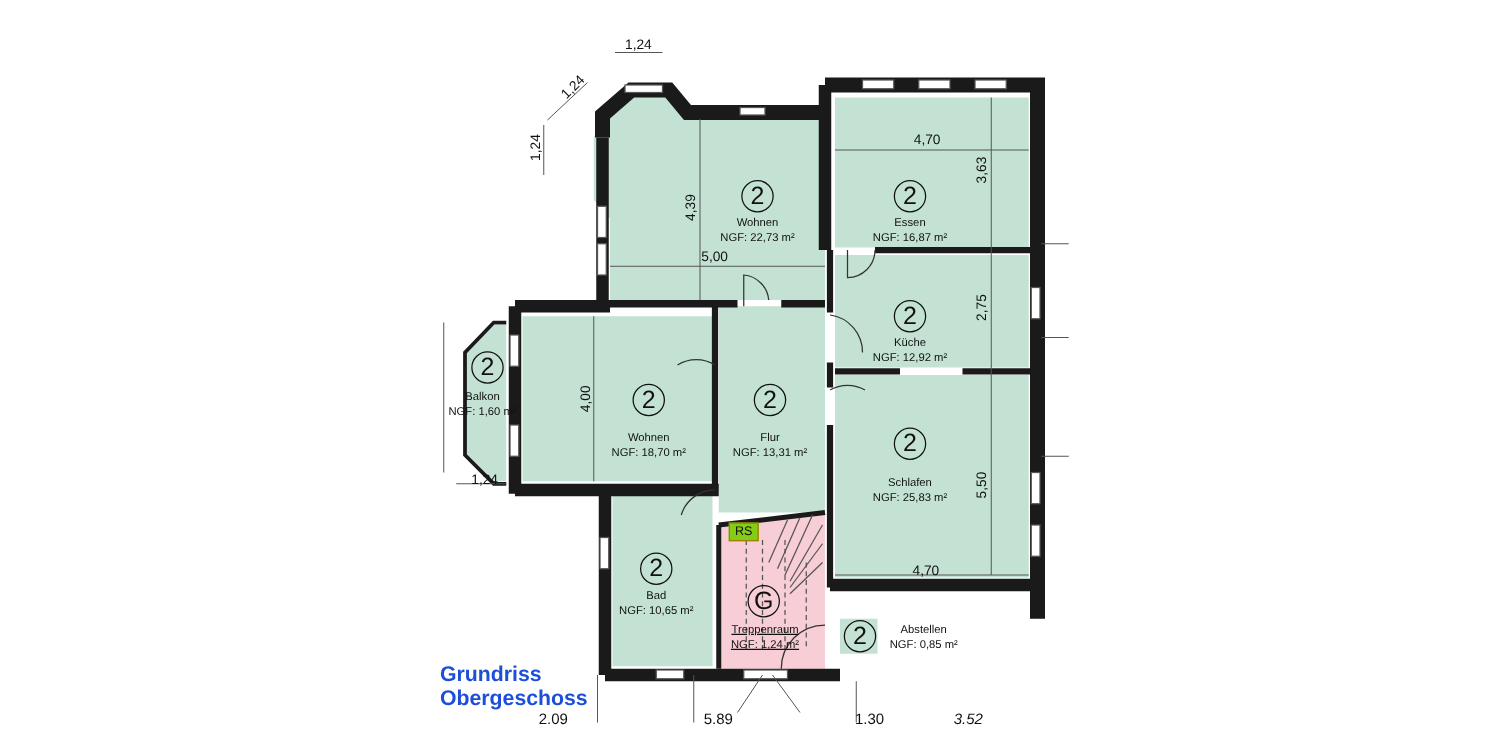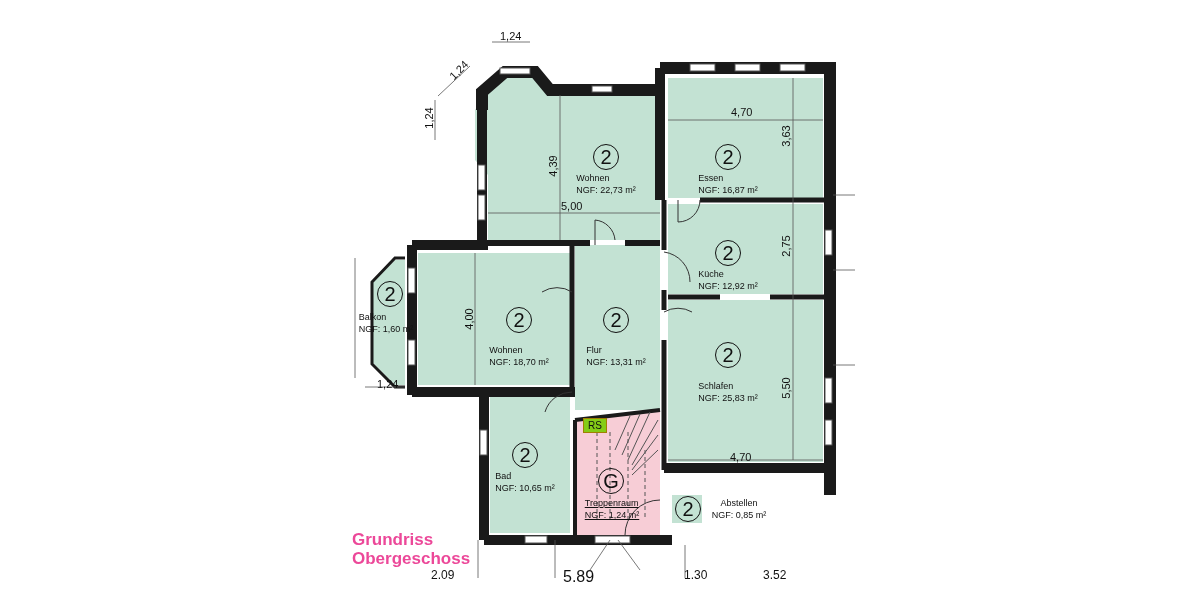--- a/index.html
+++ b/index.html
@@ -1,22 +1,22 @@
 <!DOCTYPE html>
 <html><head>
 <meta charset="utf-8">
 <style>
   html, body { margin:0; padding:0; background:#ffffff; }
   body { width:1200px; height:600px; position:relative; overflow:hidden; font-family:"Liberation Sans", sans-serif; }
   #plan { position:absolute; left:0; top:0; width:1200px; height:600px; }
-  .room-label { position:absolute; text-align:left; font-size:9px; color:#111; line-height:12px; white-space:nowrap; transform:translateX(-50%); }
+  .room-label { position:absolute; text-align:center; font-size:9px; color:#111; line-height:12px; white-space:nowrap; transform:translateX(-50%); }
   .room-num { position:absolute; width:24px; height:24px; border:1px solid #111; border-radius:50%; font-size:20px; line-height:24px; text-align:center; color:#111; transform:translate(-50%,0); }
   .dim { position:absolute; font-size:11px; color:#111; white-space:nowrap; }
   .dim.v { transform:rotate(-90deg); transform-origin:center center; }
-  .title { position:absolute; left:352px; top:530px; font-weight:bold; font-size:17px; line-height:19px; color:#ec4899; }
+  .title { position:absolute; left:352px; top:530px; font-weight:bold; font-size:17px; line-height:19px; color:#1d4ed8; }
   .rs { position:absolute; left:583px; top:418px; width:22px; height:13px; background:#84cc16; border:1px solid #a08000; font-size:10px; line-height:13px; text-align:center; color:#111; }
 </style>
 </head>
 <body>
 
 <svg id="plan" viewBox="0 0 1200 600" xmlns="http://www.w3.org/2000/svg">
 
   <g>
     <polygon fill="#c3e2d3" points="488,90 510,75 530,75 552,95 660,95 660,240 488,240 488,175 475,160 475,110"></polygon>
     <rect fill="#c3e2d3" x="668" y="78" width="155" height="120"></rect>
@@ -187,20 +187,20 @@
 <span class="dim v" style="left:542px;top:160px;">4,39</span>
 <span class="dim" style="left:561px;top:200px;">5,00</span>
 <span class="dim" style="left:731px;top:106px;">4,70</span>
 <span class="dim v" style="left:775px;top:130px;">3,63</span>
 <span class="dim v" style="left:775px;top:240px;">2,75</span>
 <span class="dim v" style="left:458px;top:313px;">4,00</span>
 <span class="dim" style="left:377px;top:378px;">1,24</span>
 <span class="dim v" style="left:775px;top:382px;">5,50</span>
 <span class="dim" style="left:730px;top:451px;">4,70</span>
 <span class="dim" style="left:431px;top:568px;font-size:12px;">2.09</span>
-<span class="dim" style="left:563px;top:568px;font-size:16px;">5.89</span>
+<span class="dim" style="left:563px;top:568px;font-size:12px;">5.89</span>
 <span class="dim" style="left:684px;top:568px;font-size:12px;">1.30</span>
-<span class="dim" style="left:763px;top:568px;font-size:12px;">3.52</span>
+<span class="dim" style="left:763px;top:568px;font-size:12px;font-style:italic;">3.52</span>
 
 <div class="title">
   <div>Grundriss</div>
   <div>Obergeschoss</div>
 </div>
 
 </body></html>

